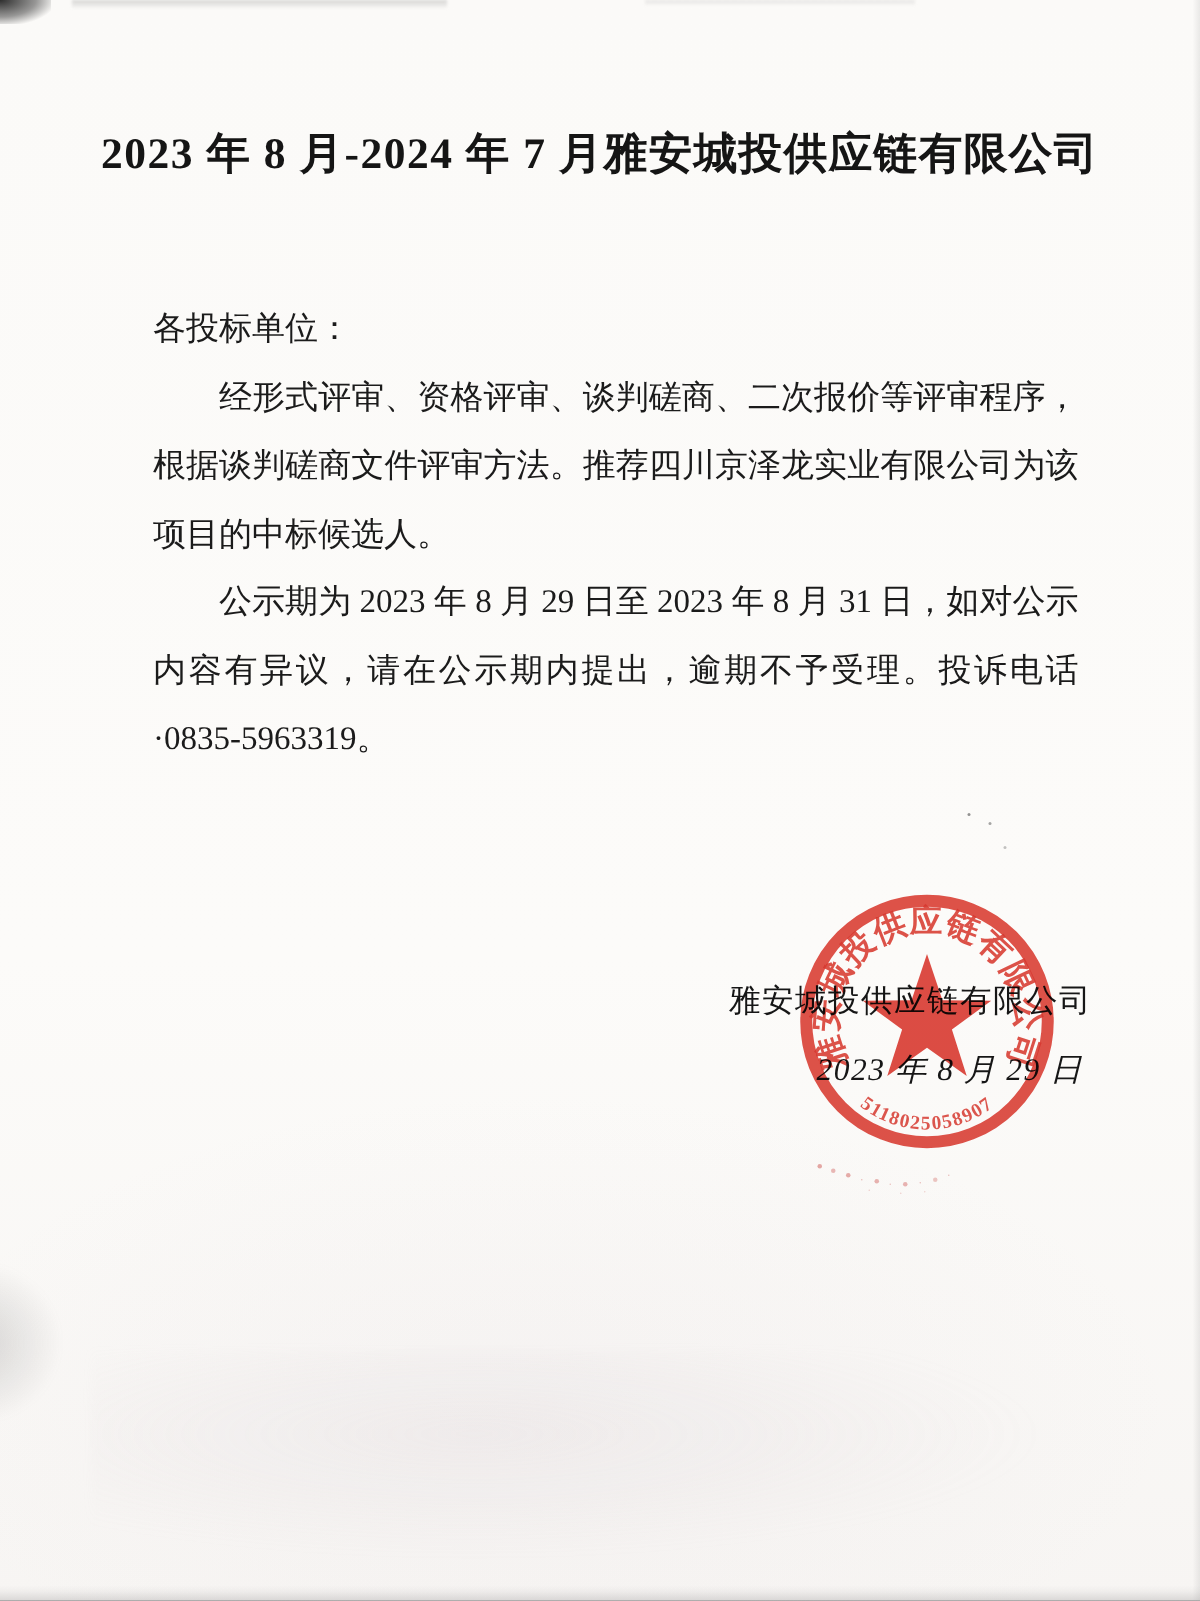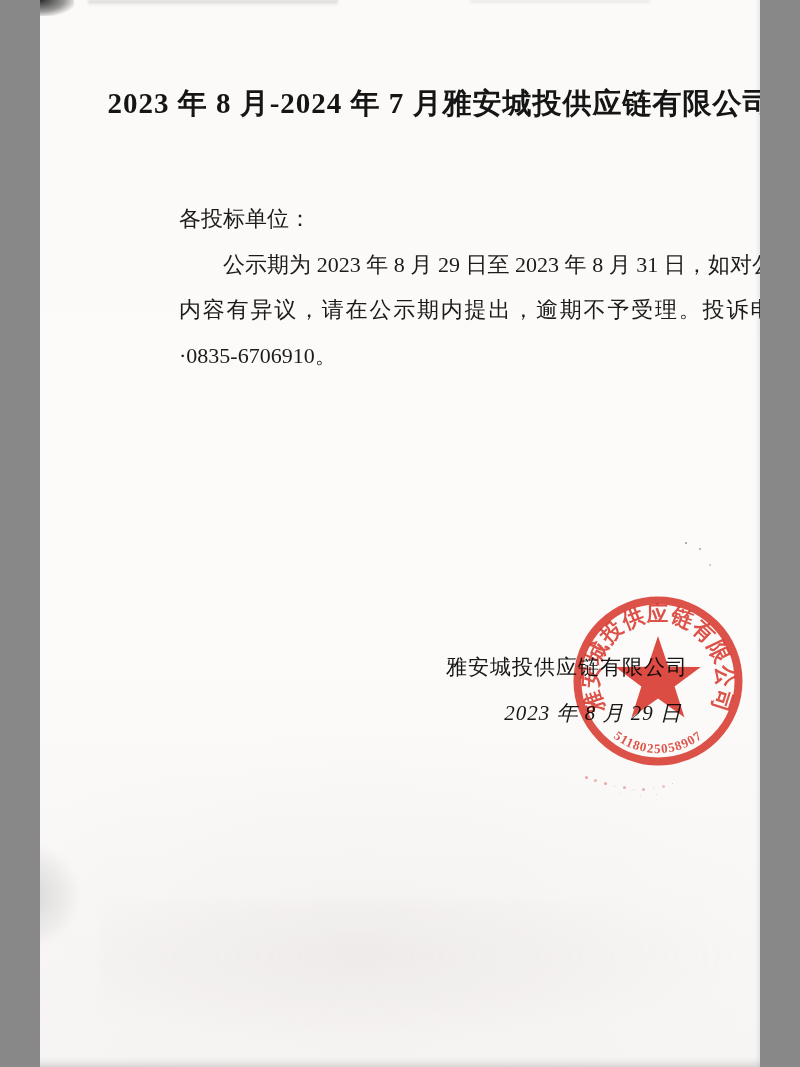--- a/index.html
+++ b/index.html
@@ -1,38 +1,37 @@
 <!DOCTYPE html>
 <html><head>
 <meta charset="utf-8">
 <style>
   html,body{margin:0;padding:0;background:#888;}
   #page{
     position:relative;
-    width:720px;height:1067px;
+    width:800px;height:1067px;
     margin:0 auto;
     background:
       radial-gradient(ellipse 600px 300px at 45% 88%, rgba(210,198,206,.10), transparent 70%),
       linear-gradient(to bottom, #fbfaf8 0%, #fcfbf9 60%, #f7f5f3 100%);
     overflow:hidden;
     font-family:"Liberation Serif","DejaVu Serif",serif;
     color:#1b1b1b;
   }
   
   .doc-title{
     position:absolute;top:76px;left:40px;width:720px;
     text-align:center;font-weight:bold;
     font-size:29px;line-height:54px;letter-spacing:1px;
     color:#151515;
   }
   .doc-body{
     position:absolute;top:196px;left:102px;width:617px;
     font-size:22px;line-height:45.5px;
     text-align:justify;
-    margin-left:37px;
   }
   .doc-body p{margin:0;text-indent:2em;}
   .doc-body p.salutation{text-indent:0;}
   .sig-company{
     position:absolute;top:653px;right:72px;
     font-size:21px;letter-spacing:1px;color:#161616;
     white-space:nowrap;
   }
   .sig-date{
     position:absolute;top:699px;right:78px;
@@ -114,21 +113,22 @@
   <div class="right-edge"></div>
   <div class="mottle"></div>
   <div class="toner-speckles"></div>
 
   <div class="doc-title">
     <div>2023 年 8 月-2024 年 7 月雅安城投供应链有限公司</div>
   </div>
 
   <div class="doc-body">
     <p class="salutation">各投标单位：</p>
-    <p>公示期为 2023 年 8 月 29 日至 2023 年 8 月 31 日，如对公示内容有异议，请在公示期内提出，逾期不予受理。投诉电话·0835-6706910。</p>
+    <p>经形式评审、资格评审、谈判磋商、二次报价等评审程序，根据谈判磋商文件评审方法。推荐四川京泽龙实业有限公司为该项目的中标候选人。</p>
+    <p>公示期为 2023 年 8 月 29 日至 2023 年 8 月 31 日，如对公示内容有异议，请在公示期内提出，逾期不予受理。投诉电话·0835-5963319。</p>
   </div>
 
   <div class="sig-company">雅安城投供应链有限公司</div>
   <div class="sig-date">2023 年 8 月 29 日</div>
 
   <svg class="stamp" viewBox="0 0 222 222" width="222" height="222">
     <defs>
       <path id="arcTop" d="M 57.5 138.2 A 60 60 0 1 1 164.5 138.2"></path>
       <path id="arcBottom" d="M 64.7 166.2 A 72 72 0 0 0 157.3 166.2"></path>
     </defs>

